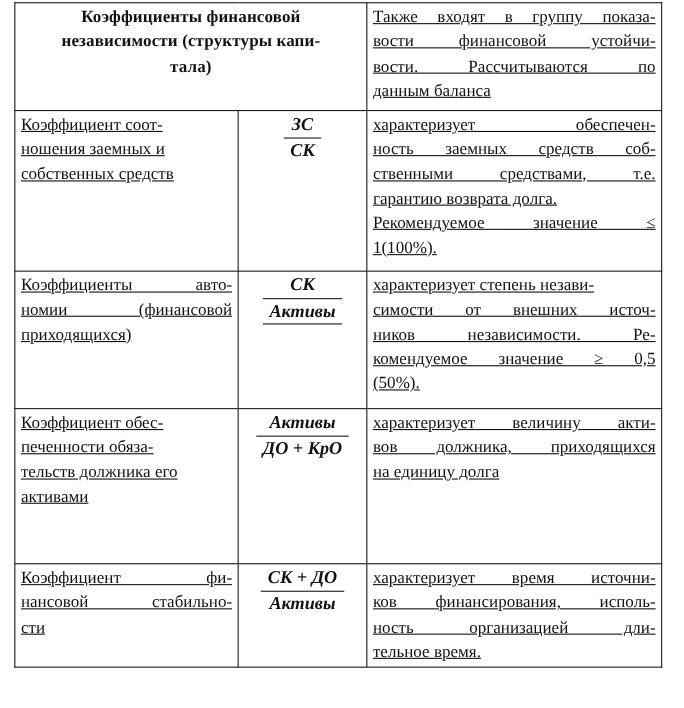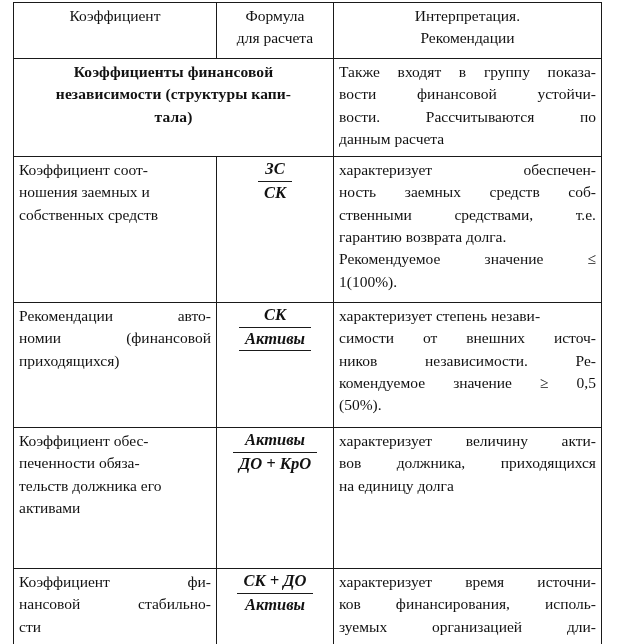--- a/index.html
+++ b/index.html
@@ -56,30 +56,30 @@
   
   .group-head {
     font-weight: bold;
     text-align: center;
     letter-spacing: 0.1px;
     padding-top: 4px;
   }
   .group-head .gl { display: block; }
 
   
-  .name-cell { padding-top: 3px; }
+  .name-cell { padding-top: 3px; text-decoration: underline; }
   .name-cell .ln { display: block; white-space: pre; }
   .name-cell .ln.sp {
     text-align: justify;
     text-align-last: justify;
   }
 
   
   .interp-cell { padding-top: 3px; }
-  .interp-cell .ln { display: block; white-space: pre; }
+  .interp-cell .ln { display: block; white-space: pre; text-decoration: underline; }
   .interp-cell .ln.sp {
     text-align: justify;
     text-align-last: justify;
   }
 
   
   .formula-cell {
     text-align: center;
     vertical-align: top;
     padding-top: 8px;
@@ -122,45 +122,32 @@
 <div class="page">
 
   <table class="ratio-table">
     <colgroup>
       <col class="c-name">
       <col class="c-form">
       <col class="c-interp">
     </colgroup>
     <tbody>
 
-      <tr class="hdr h-row-1">
-        <td>
-          <span class="hdr-line">Коэффициент</span>
-        </td>
-        <td>
-          <span class="hdr-line">Формула</span>
-          <span class="hdr-line">для расчета</span>
-        </td>
-        <td>
-          <span class="hdr-line">Интерпретация.</span>
-          <span class="hdr-line">Рекомендации</span>
-        </td>
-      </tr>
 
       <tr class="h-row-2">
         <td class="group-head" colspan="2">
           <span class="gl">Коэффициенты финансовой</span>
           <span class="gl">независимости (структуры капи-</span>
           <span class="gl">тала)</span>
         </td>
         <td class="interp-cell">
           <span class="ln sp">Также входят в группу показа-</span>
           <span class="ln sp">вости финансовой устойчи-</span>
           <span class="ln sp">вости. Рассчитываются по</span>
-          <span class="ln">данным расчета</span>
+          <span class="ln">данным баланса</span>
         </td>
       </tr>
 
       <tr class="h-row-3">
         <td class="name-cell">
           <span class="ln">Коэффициент соот-</span>
           <span class="ln">ношения заемных и</span>
           <span class="ln">собственных средств</span>
         </td>
         <td class="formula-cell">
@@ -174,21 +161,21 @@
           <span class="ln sp">ность заемных средств соб-</span>
           <span class="ln sp">ственными средствами, т.е.</span>
           <span class="ln">гарантию возврата долга.</span>
           <span class="ln sp">Рекомендуемое значение ≤</span>
           <span class="ln">1(100%).</span>
         </td>
       </tr>
 
       <tr class="h-row-4">
         <td class="name-cell">
-          <span class="ln sp">Рекомендации авто-</span>
+          <span class="ln sp">Коэффициенты авто-</span>
           <span class="ln sp">номии (финансовой</span>
           <span class="ln">приходящихся)</span>
         </td>
         <td class="formula-cell">
           <span class="frac underlined">
             <span class="num">СК</span>
             <span class="den">Активы</span>
           </span>
         </td>
         <td class="interp-cell">
@@ -228,21 +215,21 @@
         </td>
         <td class="formula-cell">
           <span class="frac">
             <span class="num">СК + ДО</span>
             <span class="den">Активы</span>
           </span>
         </td>
         <td class="interp-cell">
           <span class="ln sp">характеризует время источни-</span>
           <span class="ln sp">ков финансирования, исполь-</span>
-          <span class="ln sp">зуемых организацией дли-</span>
+          <span class="ln sp">ность организацией дли-</span>
           <span class="ln">тельное время.</span>
         </td>
       </tr>
 
     </tbody>
   </table>
 
 </div>
 
 </body></html>

